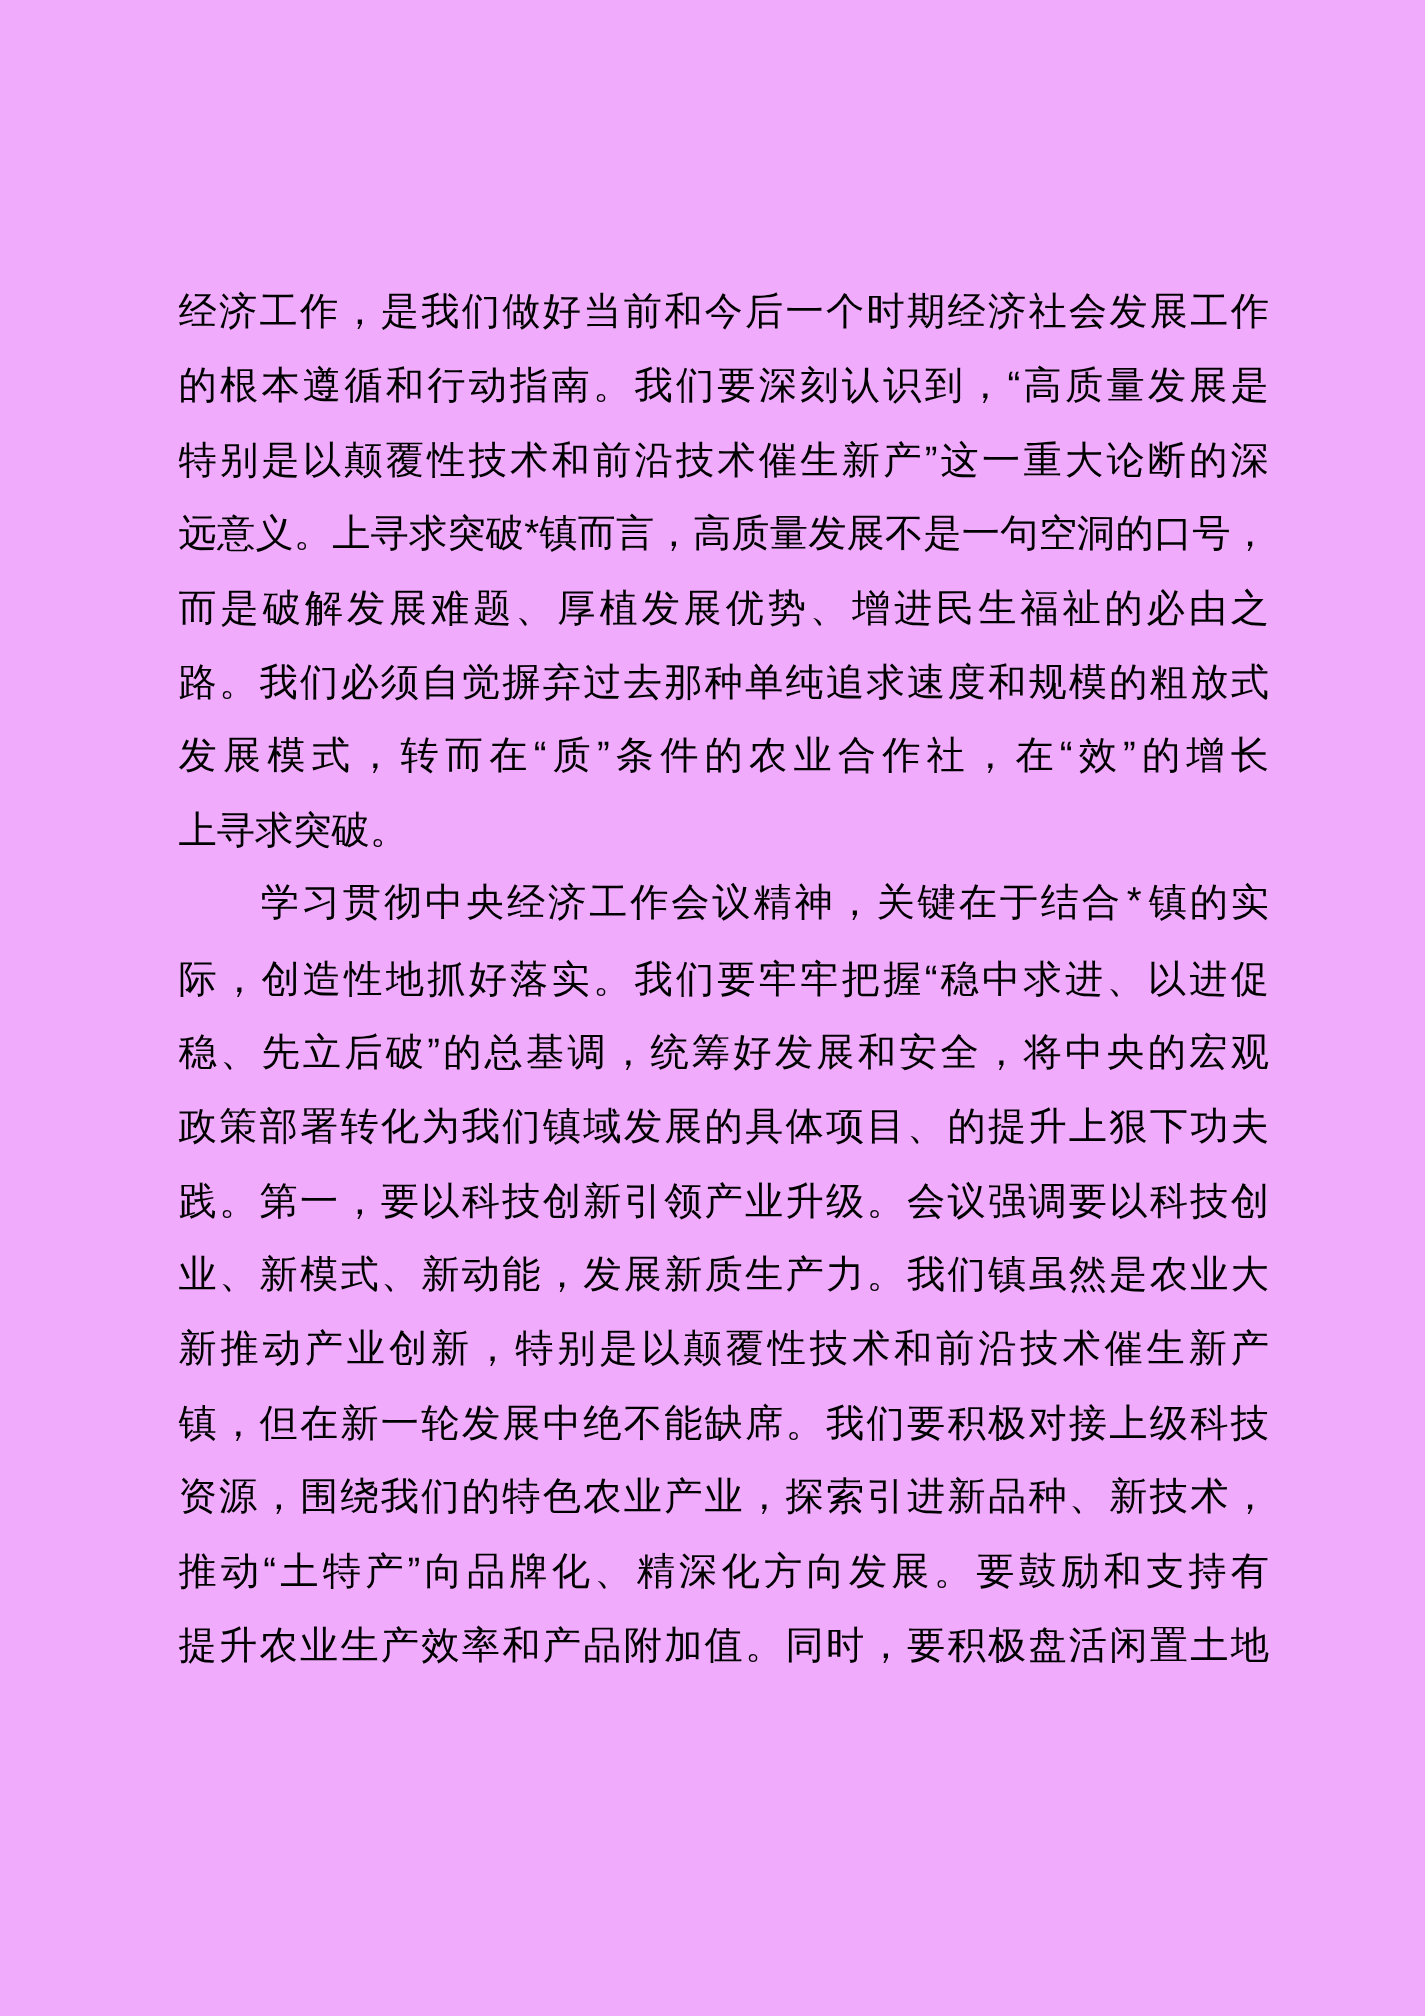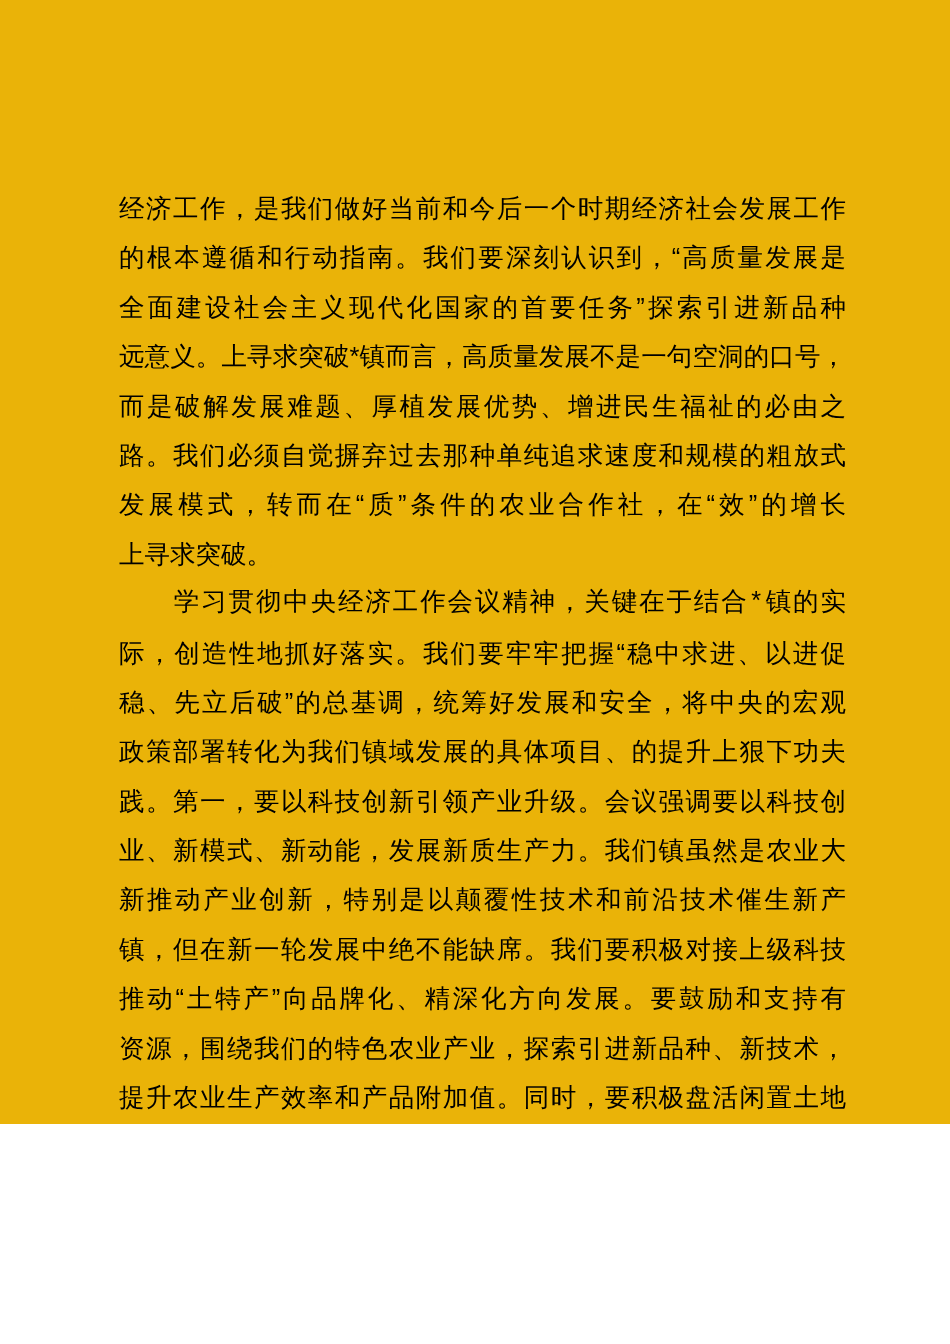--- a/index.html
+++ b/index.html
@@ -3,22 +3,22 @@
 <meta charset="utf-8">
 <style>
   html, body {
     margin: 0;
     padding: 0;
     background: #ffffff;
   }
   .page {
     position: relative;
     width: 950px;
-    height: 1124px;
-    background: #eab308;
+    height: 1344px;
+    background: #f0abfc;
     overflow: hidden;
     font-family: "Liberation Sans", sans-serif;
   }
   .text-block {
     position: absolute;
     left: 119px;
     top: 184px;
     width: 727px;
     color: #000000;
   }
@@ -46,36 +46,36 @@
 </style>
 </head>
 <body>
 
 <div class="page">
   <div class="text-block">
 
     <div class="para">
       <div class="line">经济工作，是我们做好当前和今后一个时期经济社会发展工作</div>
       <div class="line">的根本遵循和行动指南。我们要深刻认识到，“高质量发展是</div>
-      <div class="line">全面建设社会主义现代化国家的首要任务”探索引进新品种</div>
+      <div class="line">特别是以颠覆性技术和前沿技术催生新产”这一重大论断的深</div>
       <div class="line">远意义。上寻求突破*镇而言，高质量发展不是一句空洞的口号，</div>
       <div class="line">而是破解发展难题、厚植发展优势、增进民生福祉的必由之</div>
       <div class="line">路。我们必须自觉摒弃过去那种单纯追求速度和规模的粗放式</div>
       <div class="line">发展模式，转而在“质”条件的农业合作社，在“效”的增长</div>
       <div class="line para-end">上寻求突破。</div>
     </div>
 
     <div class="para">
       <div class="line first-indent">学习贯彻中央经济工作会议精神，关键在于结合*镇的实</div>
       <div class="line">际，创造性地抓好落实。我们要牢牢把握“稳中求进、以进促</div>
       <div class="line">稳、先立后破”的总基调，统筹好发展和安全，将中央的宏观</div>
       <div class="line">政策部署转化为我们镇域发展的具体项目、的提升上狠下功夫</div>
       <div class="line">践。第一，要以科技创新引领产业升级。会议强调要以科技创</div>
       <div class="line">业、新模式、新动能，发展新质生产力。我们镇虽然是农业大</div>
       <div class="line">新推动产业创新，特别是以颠覆性技术和前沿技术催生新产</div>
       <div class="line">镇，但在新一轮发展中绝不能缺席。我们要积极对接上级科技</div>
+      <div class="line">资源，围绕我们的特色农业产业，探索引进新品种、新技术，</div>
       <div class="line">推动“土特产”向品牌化、精深化方向发展。要鼓励和支持有</div>
-      <div class="line">资源，围绕我们的特色农业产业，探索引进新品种、新技术，</div>
       <div class="line">提升农业生产效率和产品附加值。同时，要积极盘活闲置土地</div>
     </div>
 
   </div>
 </div>
 
 </body></html>

